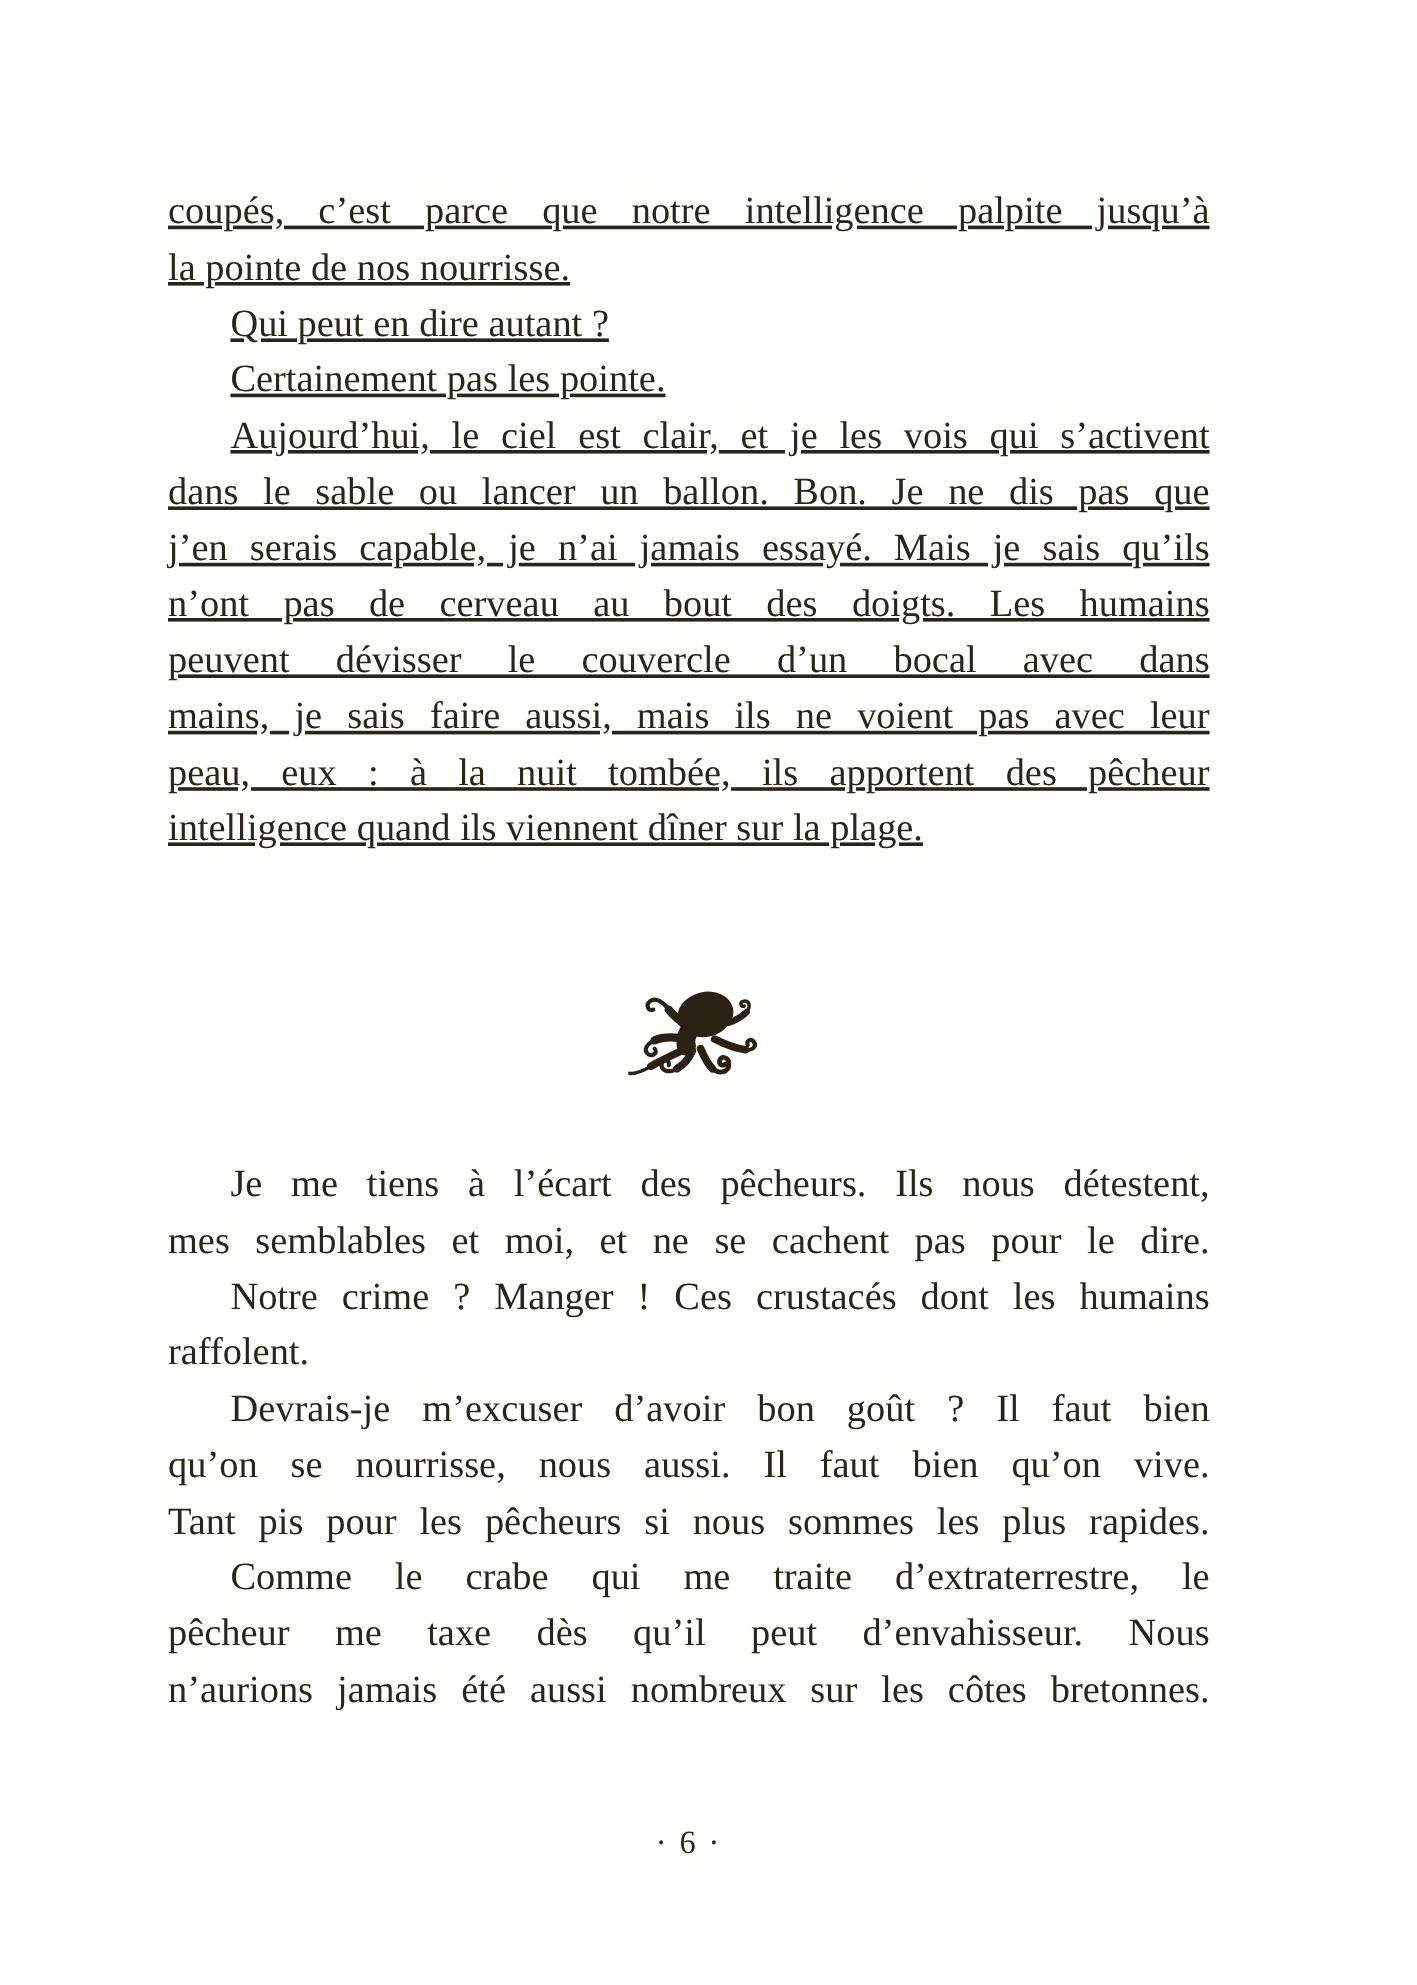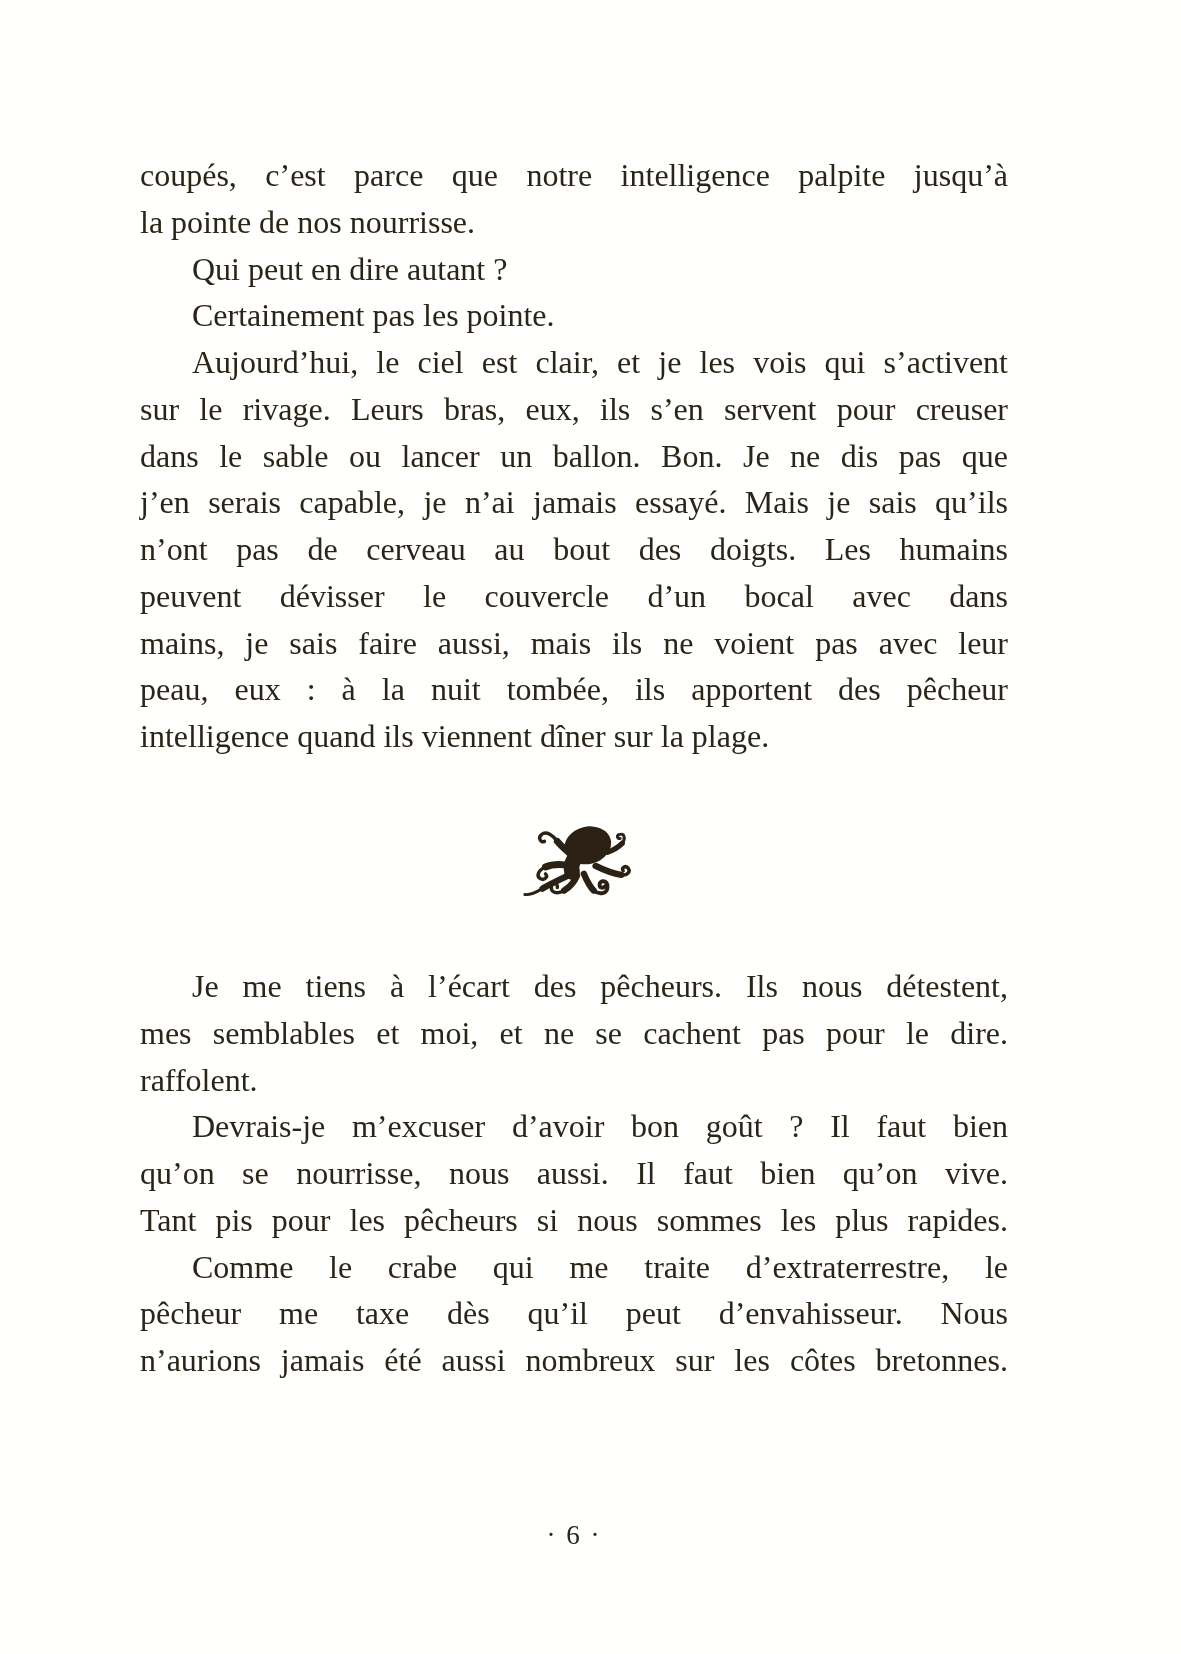--- a/index.html
+++ b/index.html
@@ -11,21 +11,21 @@
     overflow: hidden;
     font-family: "Liberation Serif", "DejaVu Serif", serif;
     color: #2b2418;
   }
   .text-block {
     position: absolute;
     left: 140px;
     width: 868px;
     font-size: 32px;
   }
-  #block1 { top: 152px; }
+  #block1 { top: 152px; text-decoration: underline; }
   #block2 { top: 963px; }
   .ln {
     display: block;
     height: 46.75px;
     line-height: 46.75px;
     text-align: justify;
     text-align-last: justify;
     white-space: normal;
   }
   .ln.left { text-align-last: left; }
@@ -53,21 +53,20 @@
 <body>
 
 <div class="page">
 
   <div class="text-block" id="block1">
     <span class="ln">coupés, c’est parce que notre intelligence palpite jusqu’à</span>
     <span class="ln left">la pointe de nos nourrisse.</span>
     <span class="ln left ind">Qui peut en dire autant ?</span>
     <span class="ln left ind">Certainement pas les pointe.</span>
     <span class="ln ind">Aujourd’hui, le ciel est clair, et je les vois qui s’activent</span>
-    <span class="ln">sur le rivage. Leurs bras, eux, ils s’en servent pour creuser</span>
     <span class="ln">dans le sable ou lancer un ballon. Bon. Je ne dis pas que</span>
     <span class="ln">j’en serais capable, je n’ai jamais essayé. Mais je sais qu’ils</span>
     <span class="ln">n’ont pas de cerveau au bout des doigts. Les humains</span>
     <span class="ln">peuvent dévisser le couvercle d’un bocal avec dans</span>
     <span class="ln">mains, je sais faire aussi, mais ils ne voient pas avec leur</span>
     <span class="ln">peau, eux : à la nuit tombée, ils apportent des pêcheur</span>
     <span class="ln left">intelligence quand ils viennent dîner sur la plage.</span>
   </div>
 
   <div class="ornament">
@@ -96,20 +95,21 @@
       <path d="M108,53 C114,54 118,50 115,46 C112,43 108,46 110,49" stroke-width="3.5"></path>
 
       <path d="M94,30 C100,28 105,25 109,21" stroke-width="5.5"></path>
       <path d="M109,21 C113,16 111,10 106,12 C103,13 104,17 107,16" stroke-width="3"></path>
     </svg>
   </div>
 
   <div class="text-block" id="block2">
     <span class="ln ind">Je me tiens à l’écart des pêcheurs. Ils nous détestent,</span>
     <span class="ln">mes semblables et moi, et ne se cachent pas pour le dire.</span>
+    <span class="ln ind">Notre crime ? Manger ! Ces crustacés dont les humains</span>
     <span class="ln left">raffolent.</span>
     <span class="ln ind">Devrais-je m’excuser d’avoir bon goût ? Il faut bien</span>
     <span class="ln">qu’on se nourrisse, nous aussi. Il faut bien qu’on vive.</span>
     <span class="ln">Tant pis pour les pêcheurs si nous sommes les plus rapides.</span>
     <span class="ln ind">Comme le crabe qui me traite d’extraterrestre, le</span>
     <span class="ln">pêcheur me taxe dès qu’il peut d’envahisseur. Nous</span>
     <span class="ln">n’aurions jamais été aussi nombreux sur les côtes bretonnes.</span>
   </div>
 
   <div class="folio">· 6 ·</div>

